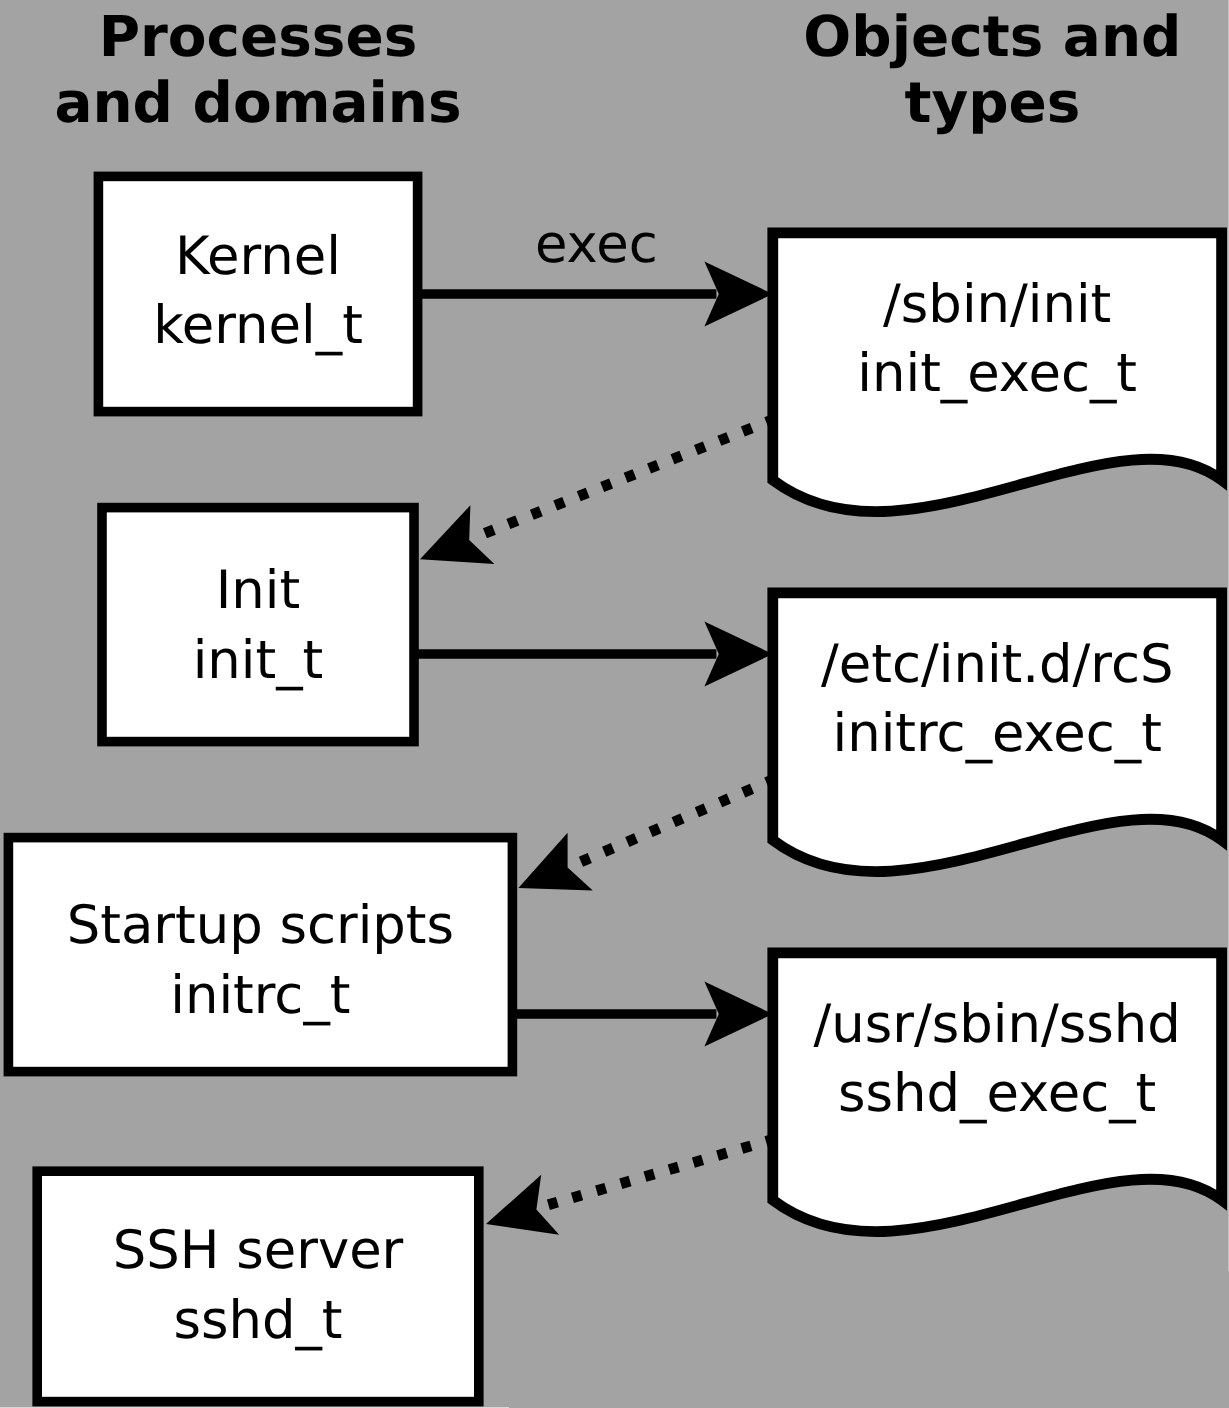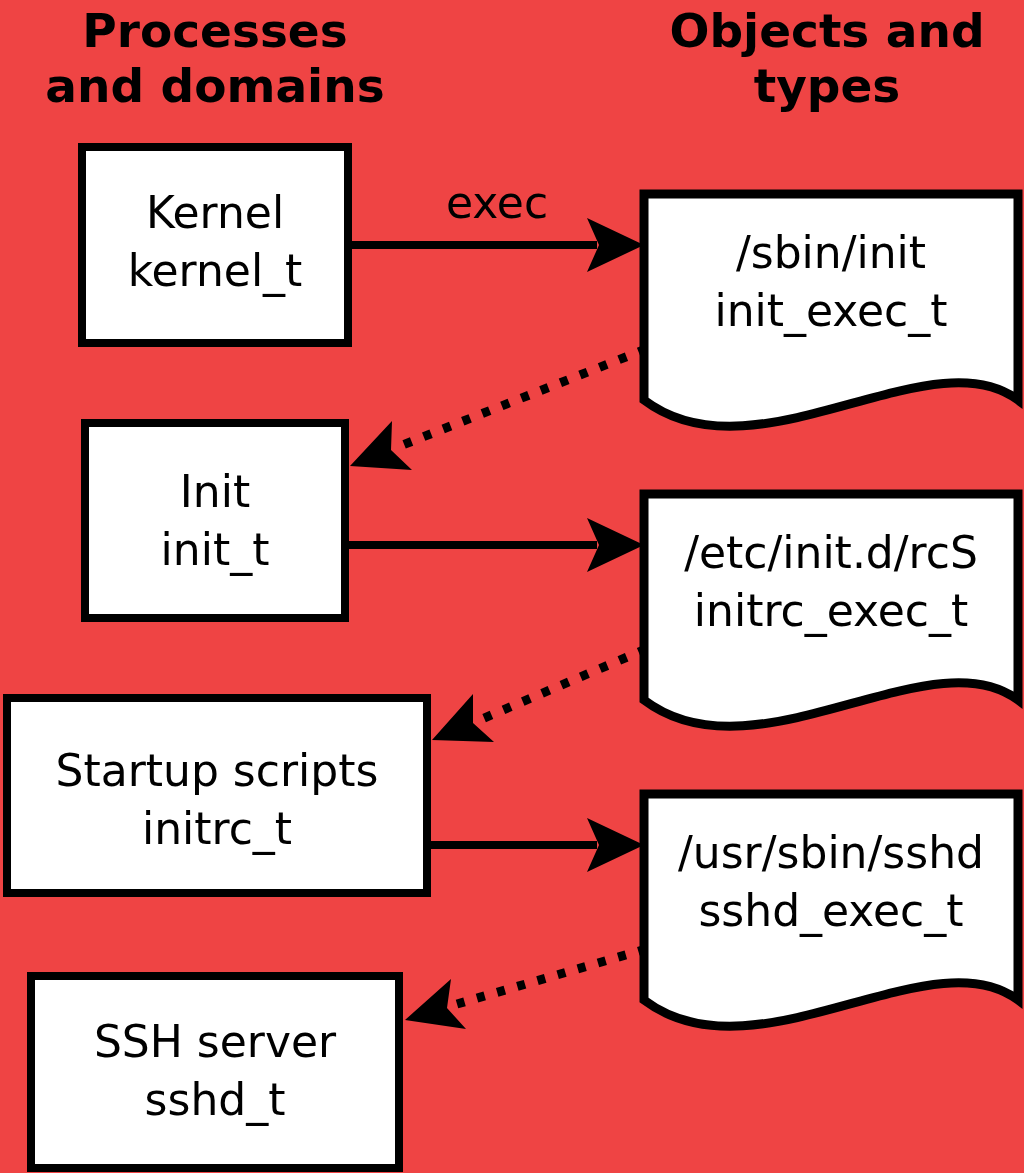--- a/index.html
+++ b/index.html
@@ -4,21 +4,21 @@
 <style>
   html, body {
     margin: 0;
     padding: 0;
     background: #ffffff;
   }
   .stage {
     position: relative;
     width: 1024px;
     height: 1173px;
-    background: #ef4444;
+    background: #a3a3a3;
     overflow: hidden;
   }
   svg { display: block; }
   .shape {
     fill: #ffffff;
     stroke: #000000;
     stroke-width: 8;
     stroke-linejoin: miter;
   }
   .doc-shape { stroke-width: 9; }

